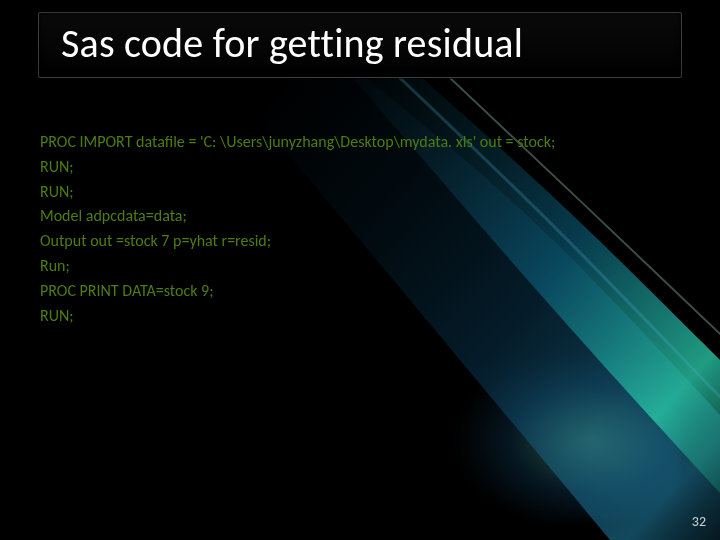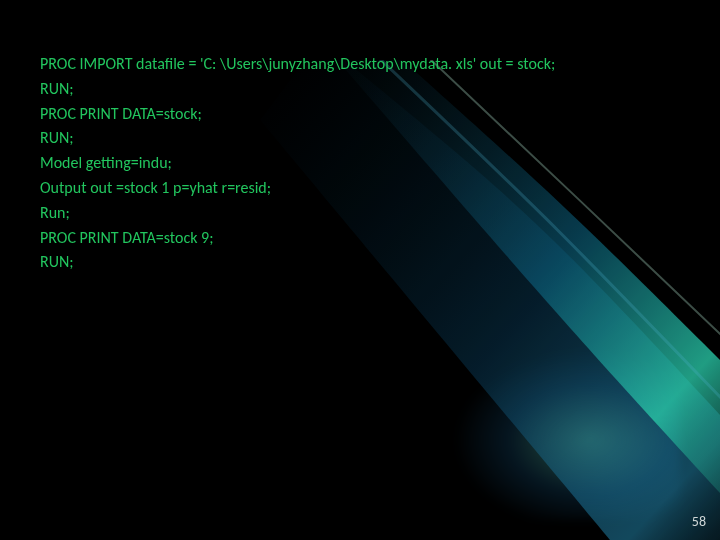--- a/index.html
+++ b/index.html
@@ -64,21 +64,21 @@
     letter-spacing: 0.2px;
   }
   .body {
     position: relative;
     z-index: 2;
     padding: 52px 40px 0 40px;
   }
   .code-line {
     font-size: 16px;
     line-height: 1.55;
-    color: #22c55e;
+    color: #4d7c0f;
     font-weight: 400;
     white-space: pre;
   }
   .page-num {
     position: absolute;
     right: 14px;
     bottom: 10px;
     font-size: 14px;
     color: #cfd6d6;
     z-index: 3;
@@ -106,27 +106,31 @@
           <stop offset="100%" stop-color="#03131b" stop-opacity="0"></stop>
         </linearGradient>
       </defs>
       <path d="M 80 -20 C 300 160, 300 160, 540 420 L 540 540 L 420 540 C 220 300, 220 300, 20 60 Z" fill="url(#g2)"></path>
       <path d="M 140 -20 C 330 150, 330 150, 560 380 L 560 520 C 330 270, 330 270, 80 -20 Z" fill="url(#g1)"></path>
       <path d="M 170 -20 C 340 140, 360 160, 560 350" fill="none" stroke="#bff6df" stroke-opacity="0.35" stroke-width="2"></path>
       <path d="M 120 -20 C 310 160, 310 160, 560 420" fill="none" stroke="#57c8e8" stroke-opacity="0.25" stroke-width="3"></path>
     </svg>
   </div>
 
+  <div class="title-wrap">
+    <div class="title-bar">
+      <div class="title">Sas code for getting residual</div>
+    </div>
+  </div>
 
   <div class="body">
     <div class="code-line">PROC IMPORT datafile = 'C: \Users\junyzhang\Desktop\mydata. xls' out = stock;</div>
     <div class="code-line">RUN;</div>
-    <div class="code-line">PROC PRINT DATA=stock;</div>
     <div class="code-line">RUN;</div>
-    <div class="code-line">Model getting=indu;</div>
-    <div class="code-line">Output out =stock 1 p=yhat r=resid;</div>
+    <div class="code-line">Model adpcdata=data;</div>
+    <div class="code-line">Output out =stock 7 p=yhat r=resid;</div>
     <div class="code-line">Run;</div>
     <div class="code-line">PROC PRINT DATA=stock 9;</div>
     <div class="code-line">RUN;</div>
   </div>
 
-  <div class="page-num">58</div>
+  <div class="page-num">32</div>
 </div>
 
 </body></html>

